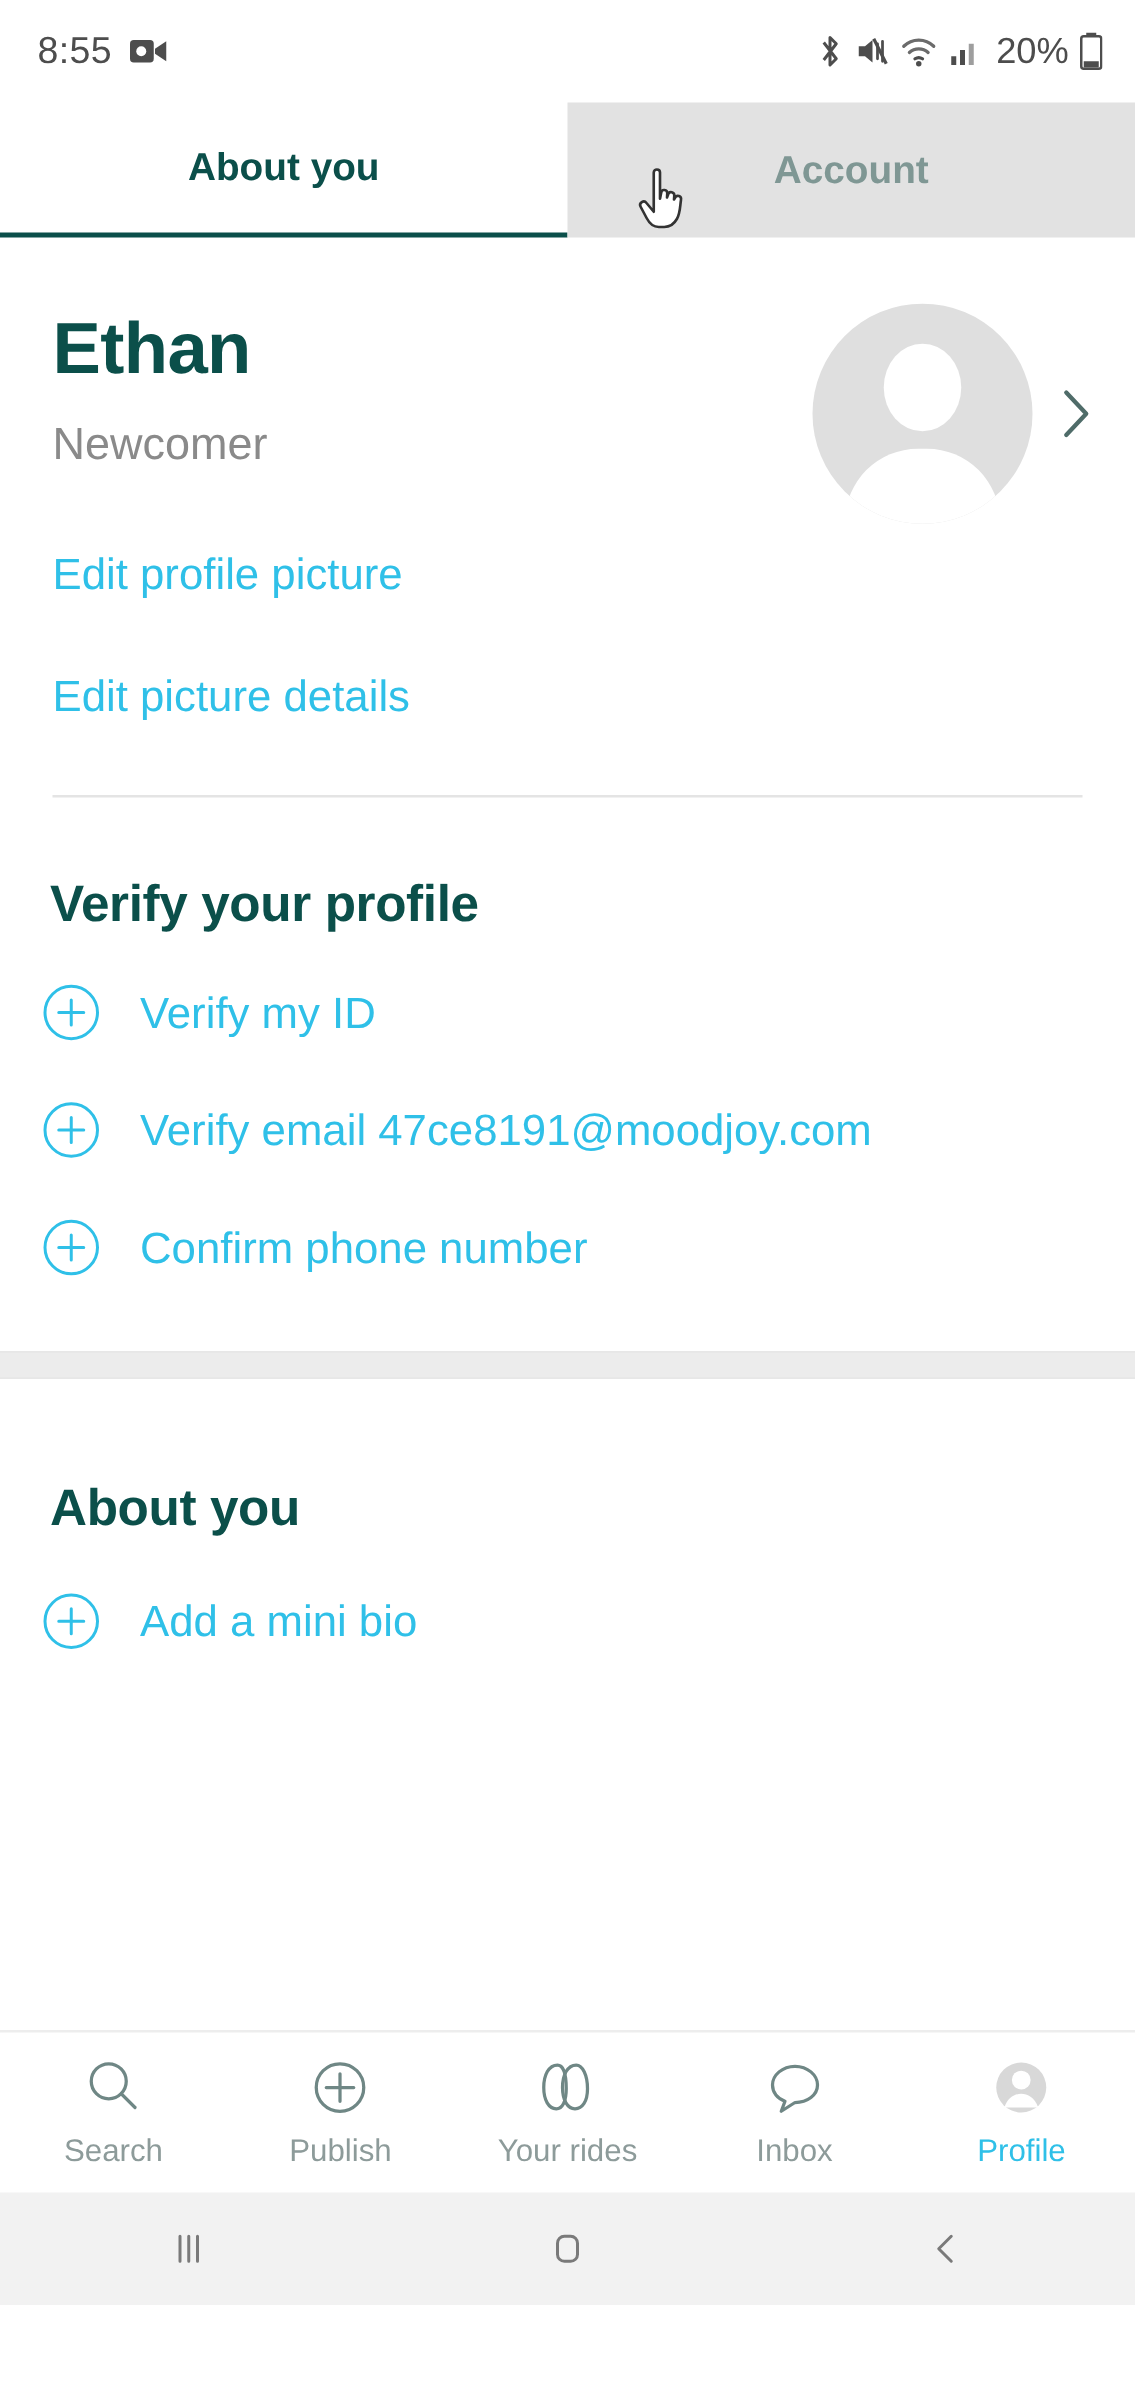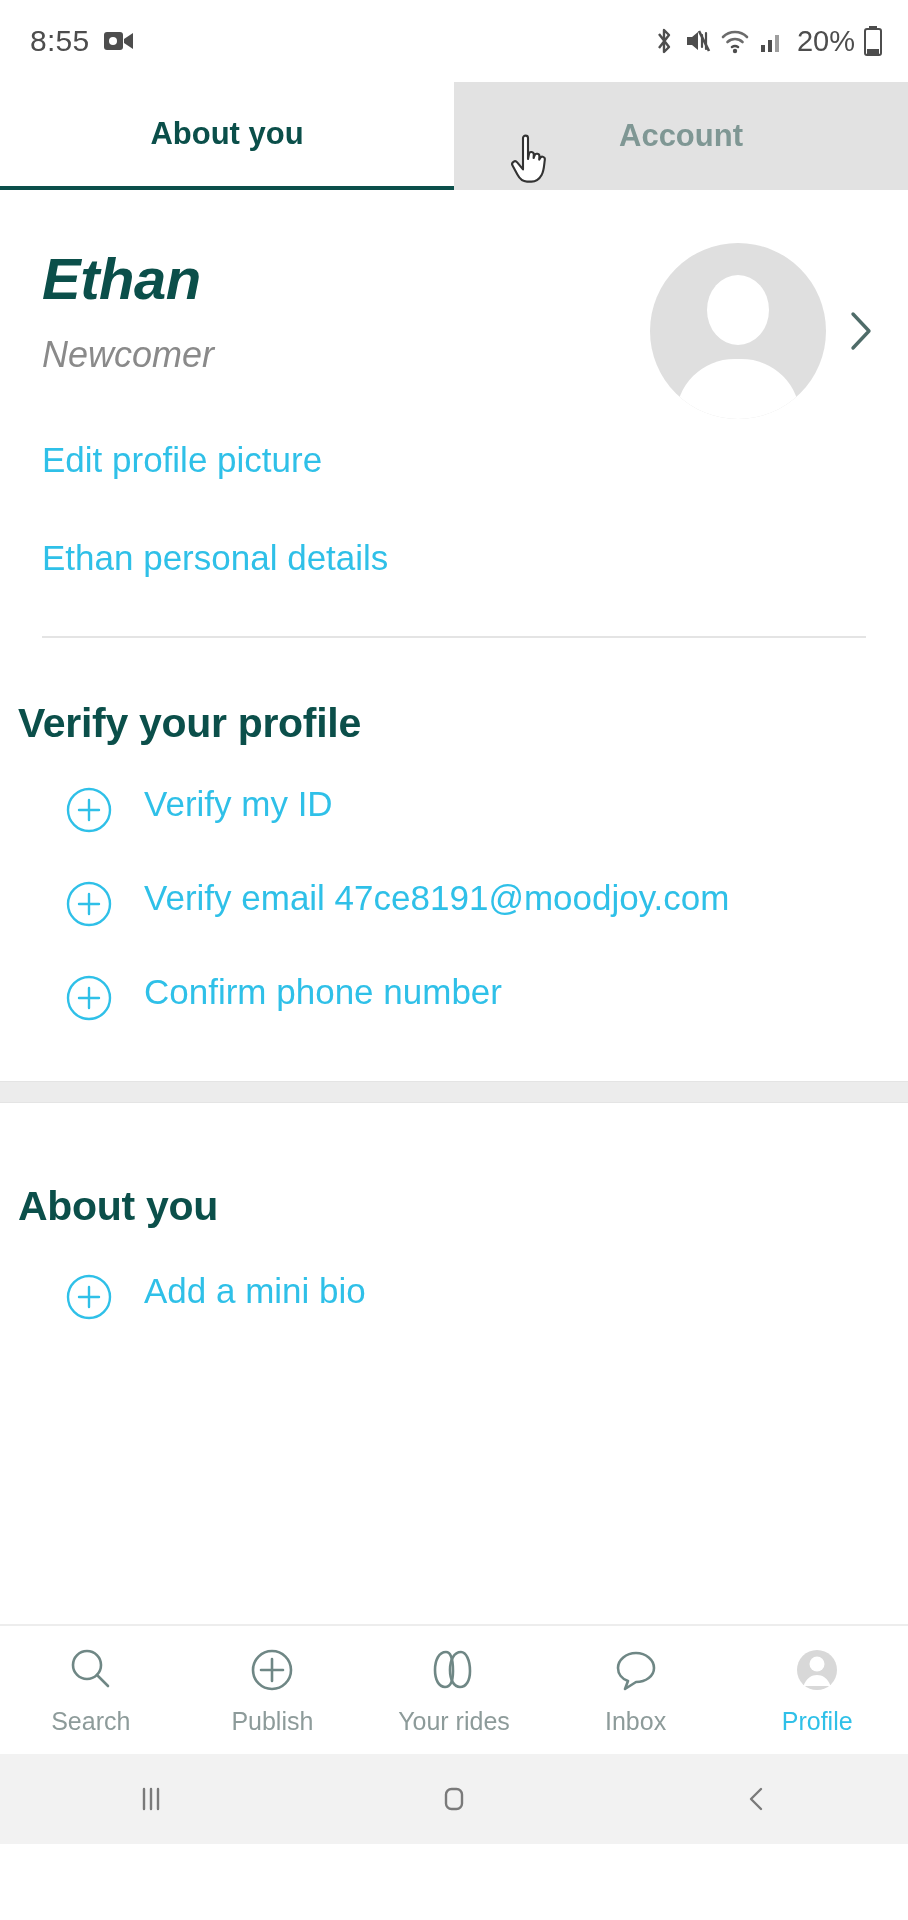--- a/index.html
+++ b/index.html
@@ -96,21 +96,21 @@
     background: #ffffff;
   }
 
   .profile-head {
     display: flex;
     align-items: flex-start;
     padding: 45px 30px 0 42px;
     position: relative;
     height: 230px;
   }
-  .name-block { flex: 1 1 auto; padding-top: 14px; font-style: italic; }
+  .name-block { flex: 1 1 auto; padding-top: 14px; }
   .user-name {
     font-size: 58px;
     font-weight: bold;
     color: #0b4f4a;
     letter-spacing: -0.5px;
     line-height: 1.05;
   }
   .user-level {
     font-size: 36px;
     color: #8a8a8a;
@@ -170,31 +170,31 @@
   .divider {
     height: 2px;
     background: #e4e4e4;
     margin: 61px 42px 0 42px;
   }
 
   .section-title {
     font-size: 41px;
     font-weight: bold;
     color: #0b4f4a;
-    padding: 0 18px;
+    padding: 0 40px;
     letter-spacing: -0.3px;
   }
   .verify-title { margin-top: 62px; }
   .about-title { margin-top: 80px; }
 
   .plus-list { margin-top: 36px; }
   .plus-item {
     display: flex;
-    align-items: flex-start;
-    padding: 0 66px;
+    align-items: flex-end;
+    padding: 0 34px;
     cursor: pointer;
     margin-bottom: 44px;
   }
   .plus-item:last-child { margin-bottom: 0; }
   .plus-icon {
     flex: 0 0 46px;
     width: 46px;
     height: 46px;
     margin-top: 4px;
     margin-right: 32px;
@@ -323,21 +323,21 @@
         </div>
         <div class="chev-right">
           <svg width="26" height="42" viewBox="0 0 26 42">
             <path d="M5 4 L21 21 L5 38" fill="none" stroke="#4f6c69" stroke-width="3.4" stroke-linecap="round" stroke-linejoin="round"></path>
           </svg>
         </div>
       </div>
     </div>
 
     <div class="link-row link-edit-pic">Edit profile picture</div>
-    <div class="link-row link-edit-det">Ethan personal details</div>
+    <div class="link-row link-edit-det">Edit picture details</div>
 
     <div class="divider"></div>
 
     <div class="section-title verify-title">Verify your profile</div>
 
     <div class="plus-list">
       <div class="plus-item">
         <svg class="plus-icon" viewBox="0 0 46 46">
           <circle cx="23" cy="23" r="21" fill="none" stroke="#2fc0e8" stroke-width="2.4"></circle>
           <path d="M23 13 L23 33 M13 23 L33 23" stroke="#2fc0e8" stroke-width="2.4" stroke-linecap="round"></path>

